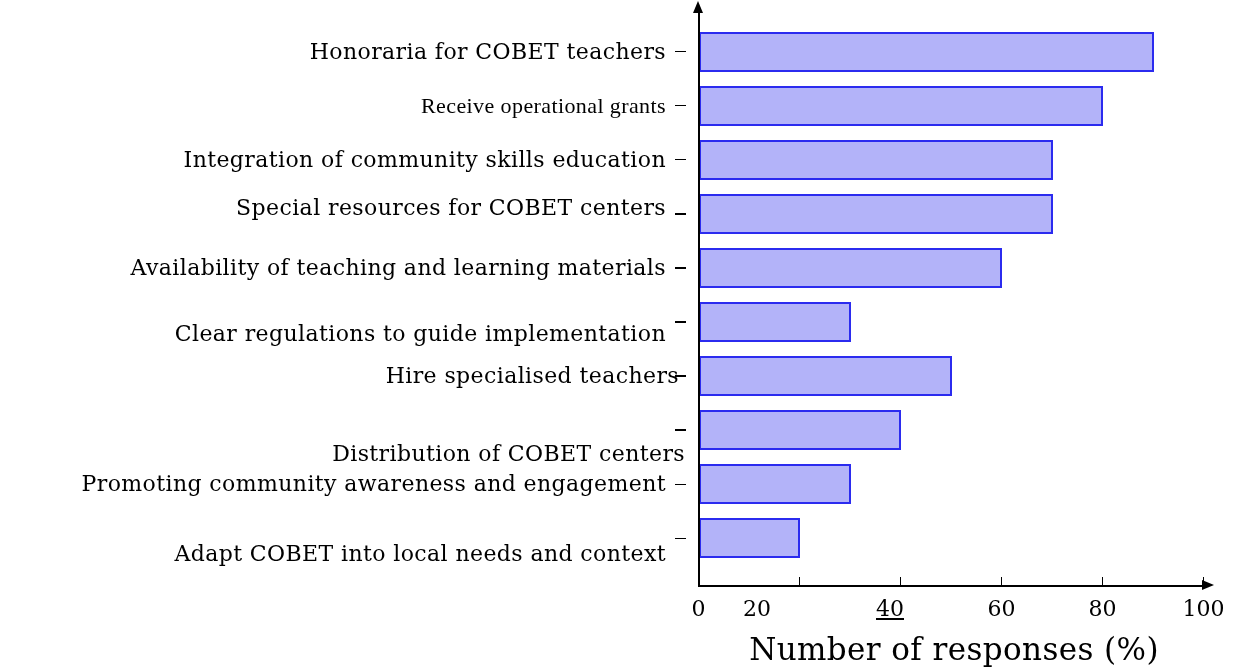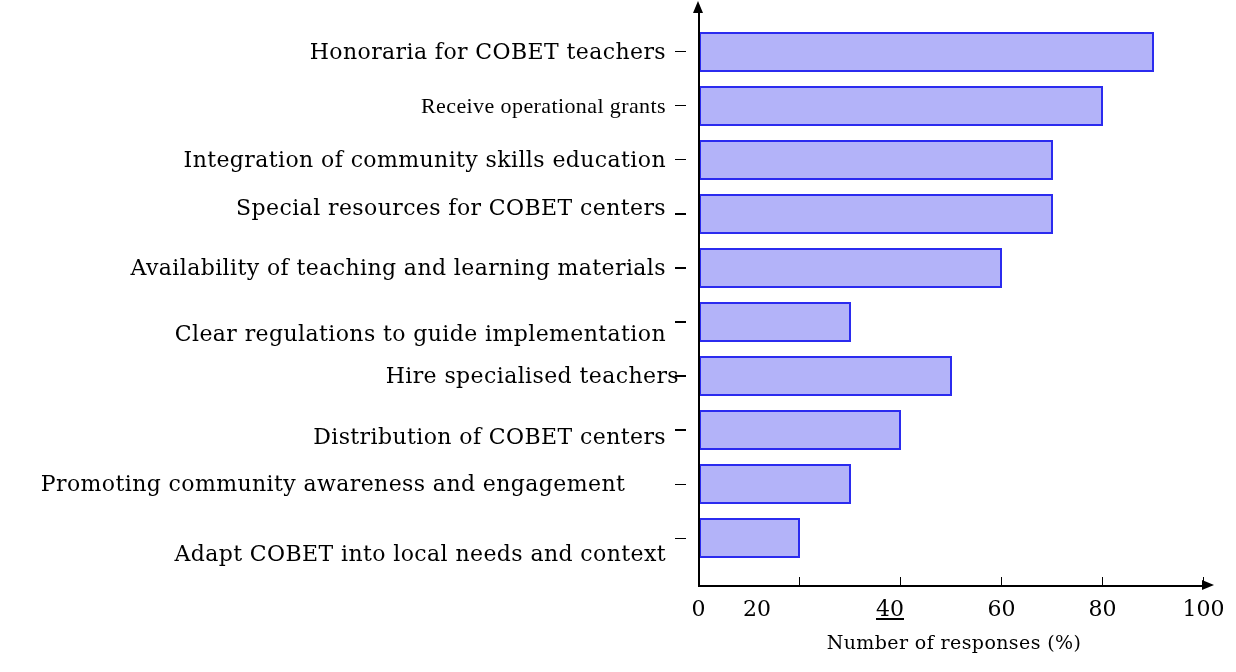--- a/index.html
+++ b/index.html
@@ -42,21 +42,21 @@
     text-align: center;
     font-size: 22px;
     color: #000;
   }
   .x-axis-label {
     position: absolute;
     left: 698px;
     width: 512px;
     top: 631px;
     text-align: center;
-    font-size: 19px;
+    font-size: 31px;
     letter-spacing: 0.4px;
     color: #000;
   }
   .arrow-up {
     position: absolute;
     width: 0; height: 0;
     border-left: 5.5px solid transparent;
     border-right: 5.5px solid transparent;
     border-bottom: 12px solid #000;
   }
@@ -87,24 +87,24 @@
       <div class="bar" style="left: 699px; top: 193.8px; width: 353.5px; height: 40px; background: rgb(179, 179, 249); border-color: rgb(43, 43, 239);"></div>
       <div class="cat-label" style="top: 247.9px; line-height: 40px;">Availability of teaching and learning materials</div>
       <div class="y-tick" style="left: 675px; top: 267.15px; width: 11px; height: 1.5px;"></div>
       <div class="bar" style="left: 699px; top: 247.9px; width: 303px; height: 40px; background: rgb(179, 179, 249); border-color: rgb(43, 43, 239);"></div>
       <div class="cat-label" style="top: 302px; line-height: 40px; margin-top: 12px;">Clear regulations to guide implementation</div>
       <div class="y-tick" style="left: 675px; top: 321.25px; width: 11px; height: 1.5px;"></div>
       <div class="bar" style="left: 699px; top: 302px; width: 151.5px; height: 40px; background: rgb(179, 179, 249); border-color: rgb(43, 43, 239);"></div>
       <div class="cat-label" style="top: 356.1px; line-height: 40px; padding-left: 13px;">Hire specialised teachers</div>
       <div class="y-tick" style="left: 675px; top: 375.35px; width: 11px; height: 1.5px;"></div>
       <div class="bar" style="left: 699px; top: 356.1px; width: 252.5px; height: 40px; background: rgb(179, 179, 249); border-color: rgb(43, 43, 239);"></div>
-      <div class="cat-label" style="top: 417px; line-height: 40px;">Distribution of COBET centers</div>
+      <div class="cat-label" style="top: 434px; line-height: 40px; padding-left: 19px;">Distribution of COBET centers</div>
       <div class="y-tick" style="left: 675px; top: 429.45px; width: 11px; height: 1.5px;"></div>
       <div class="bar" style="left: 699px; top: 410.2px; width: 202px; height: 40px; background: rgb(179, 179, 249); border-color: rgb(43, 43, 239);"></div>
-      <div class="cat-label" style="top: 464.3px; line-height: 40px; text-align: center;">Promoting community awareness and engagement</div>
+      <div class="cat-label" style="top: 464.3px; line-height: 40px;">Promoting community awareness and engagement</div>
       <div class="y-tick" style="left: 675px; top: 483.55px; width: 11px; height: 1.5px;"></div>
       <div class="bar" style="left: 699px; top: 464.3px; width: 151.5px; height: 40px; background: rgb(179, 179, 249); border-color: rgb(43, 43, 239);"></div>
       <div class="cat-label" style="top: 518.4px; line-height: 40px; margin-top: 16px;">Adapt COBET into local needs and context</div>
       <div class="y-tick" style="left: 675px; top: 537.65px; width: 11px; height: 1.5px;"></div>
       <div class="bar" style="left: 699px; top: 518.4px; width: 101px; height: 40px; background: rgb(179, 179, 249); border-color: rgb(43, 43, 239);"></div>
     </div>
   <div class="y-axis-line" style="left:698px; top:10px; width:1.5px; height:576px;"></div>
   <div class="x-axis-line" style="left:698px; top:585px; width:506px; height:1.5px;"></div>
   <div class="arrow-up" style="left:693.2px; top:1px;"></div>
   <div class="arrow-right" style="left:1202px; top:580.2px;"></div>

